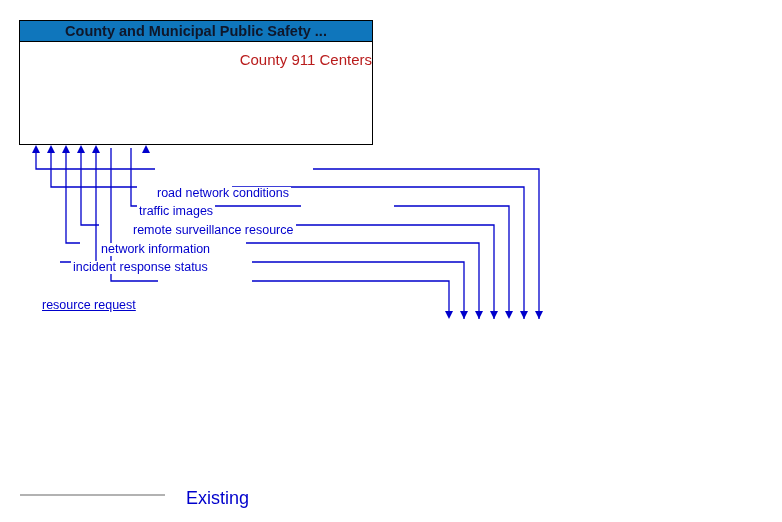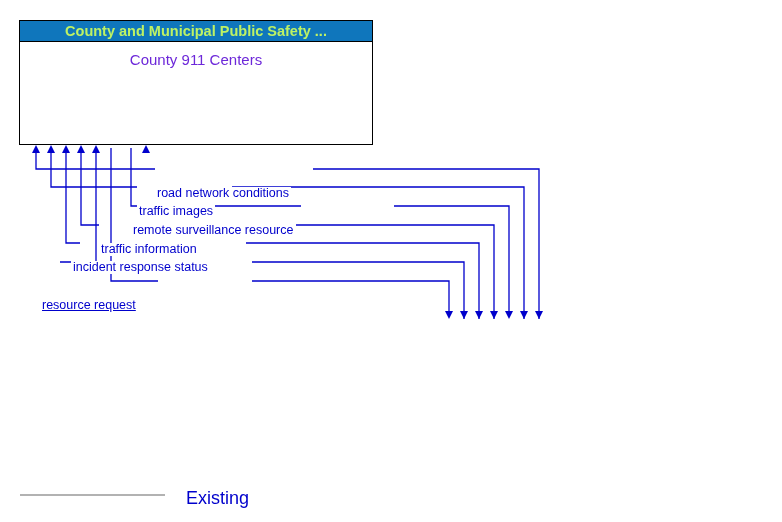--- a/index.html
+++ b/index.html
@@ -18,34 +18,34 @@
     background: #ffffff;
   }
   .node {
     position: absolute;
     border: 1px solid #000000;
     background: #ffffff;
     box-sizing: border-box;
   }
   .node-header {
     background: #0f76bc;
-    color: #bef264;
+    color: #0f172a;
     font-size: 14.5px;
     font-weight: bold;
     text-align: center;
     line-height: 20px;
     height: 20px;
     white-space: nowrap;
     overflow: hidden;
     border-bottom: 1px solid #000000;
   }
   .node-title {
-    color: #6d28d9;
+    color: #b91c1c;
     font-size: 15px;
-    text-align: center;
+    text-align: right;
     padding-top: 9px;
     white-space: nowrap;
   }
   #node-left {
     left: 19px;
     top: 20px;
     width: 354px;
     height: 125px;
   }
   #node-right {
@@ -134,19 +134,19 @@
 
   <div class="node" id="node-left">
     <div class="node-header">County and Municipal Public Safety ...</div>
     <div class="node-title">County 911 Centers</div>
   </div>
 
 
   <div class="flow-label" style="left:155px; top:162px;">road network conditions</div>
   <div class="flow-label" style="left:137px; top:180px;">traffic images</div>
   <div class="flow-label" style="left:131px; top:199px;">remote surveillance resource</div>
-  <div class="flow-label" style="left:99px; top:218px;">traffic information</div>
+  <div class="flow-label" style="left:99px; top:218px;">network information</div>
   <div class="flow-label" style="left:71px; top:236px;">incident response status</div>
   <div class="flow-label" style="left:40px; top:274px;text-decoration:underline;">resource request</div>
 
   <div class="legend-label">Existing</div>
 
 </div>
 
 </body></html>

